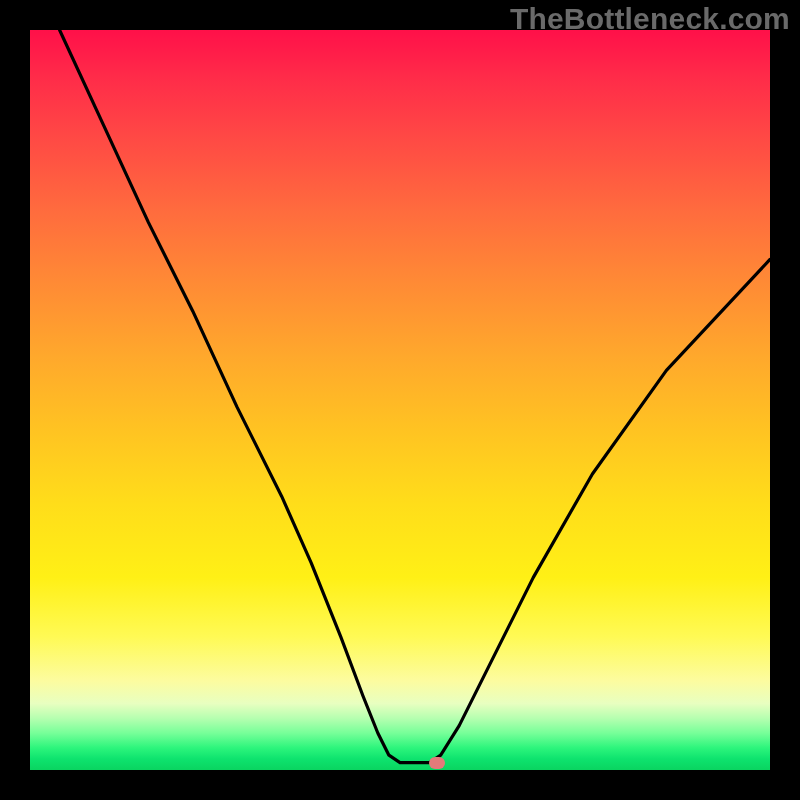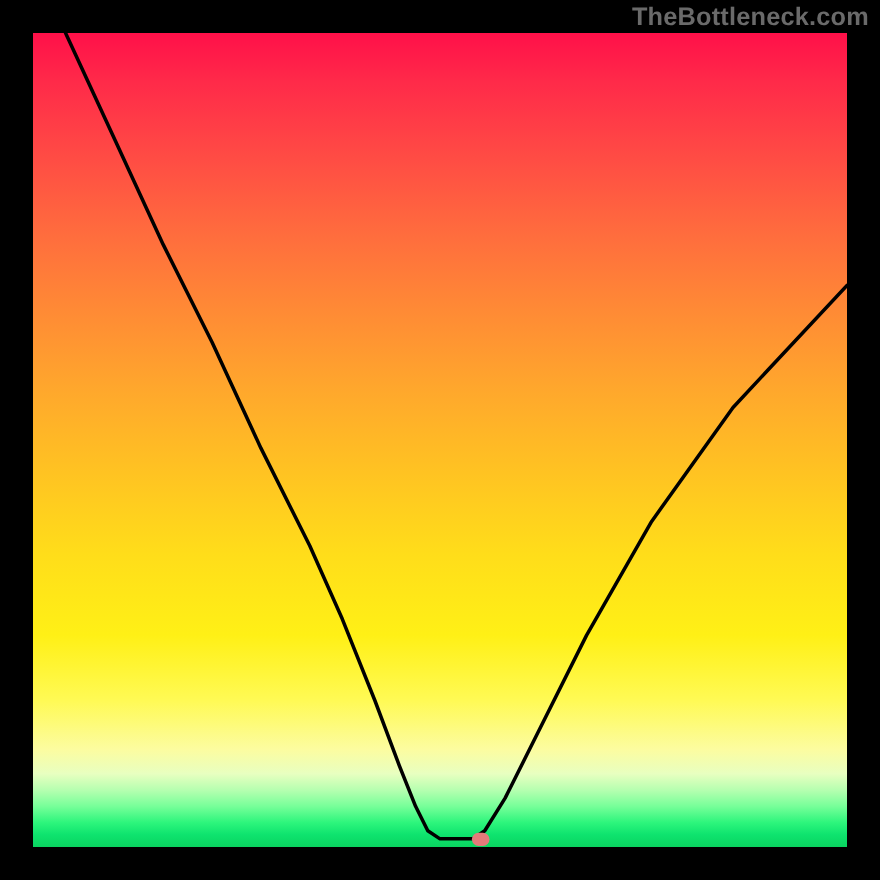--- a/index.html
+++ b/index.html
@@ -13,21 +13,21 @@
   .frame {
     width: 800px;
     height: 800px;
     background: #000;
     position: relative;
   }
   .watermark {
     position: absolute;
     top: 2px;
     right: 10px;
-    font-size: 23px;
+    font-size: 30px;
     font-weight: 600;
     color: #6a6a6a;
     letter-spacing: 0.2px;
     z-index: 5;
   }
   .plot-area {
     position: absolute;
     left: 30px;
     top: 30px;
     width: 740px;

